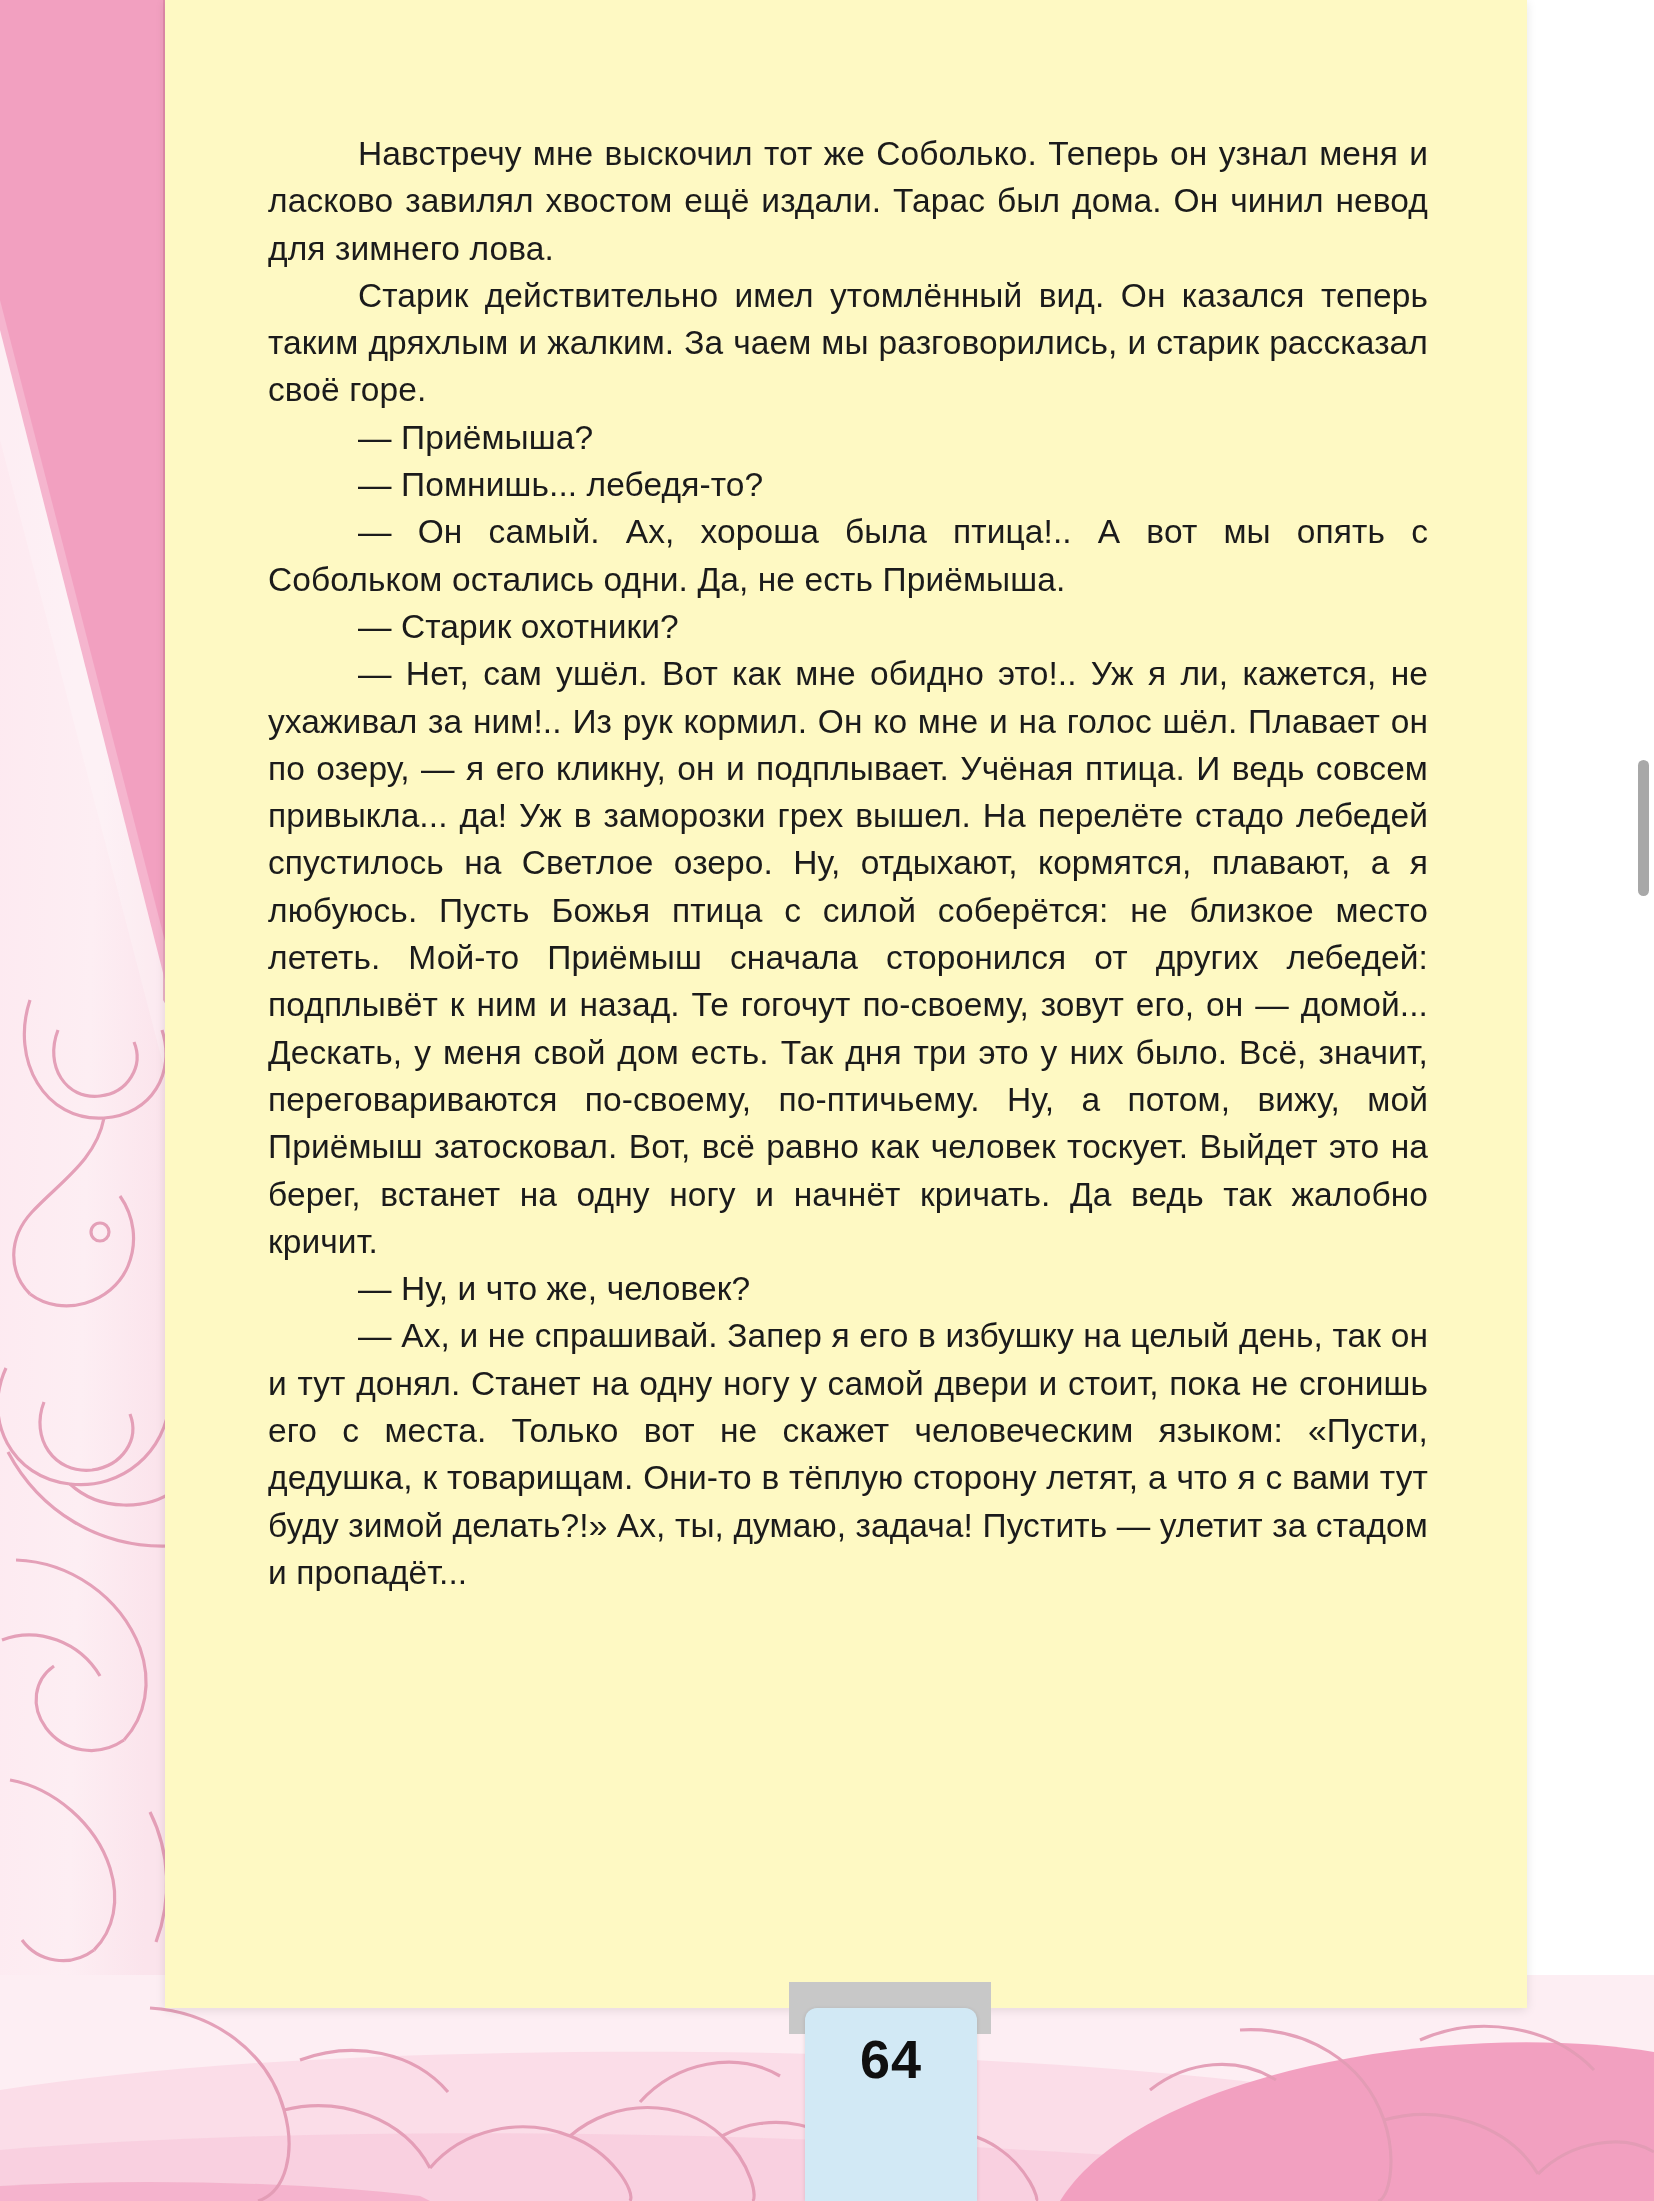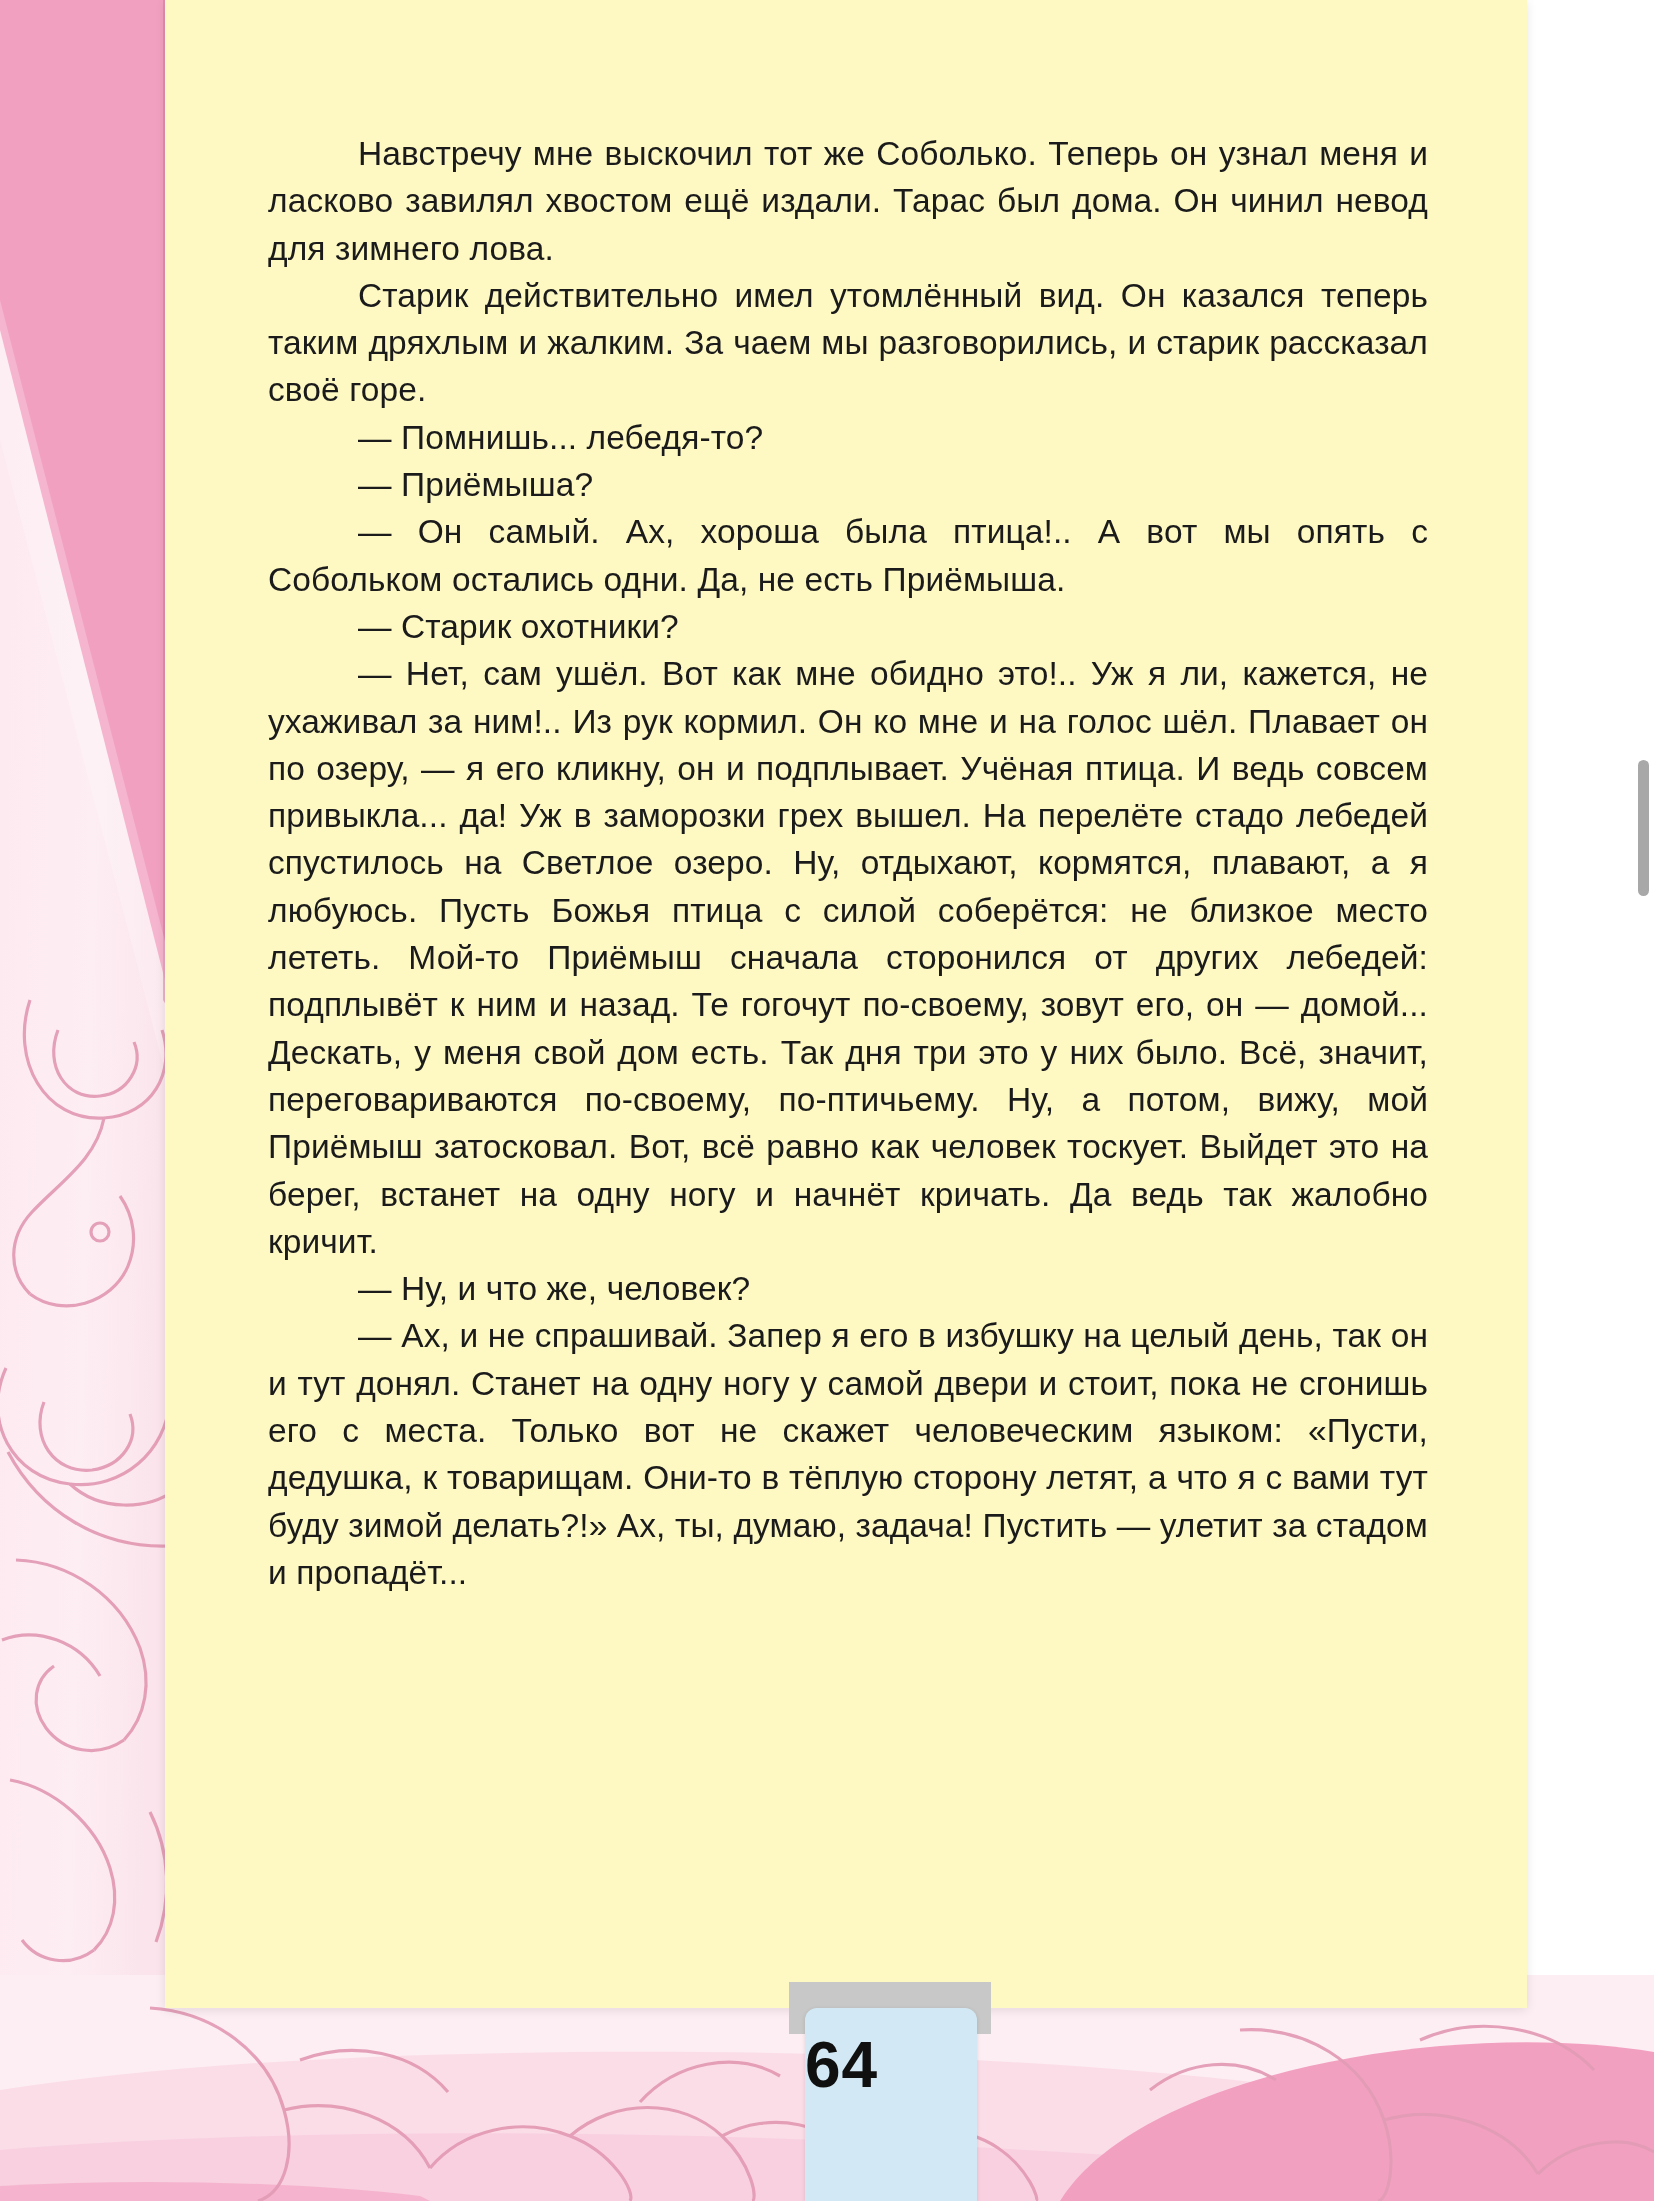--- a/index.html
+++ b/index.html
@@ -83,23 +83,23 @@
     height: 193px;
     background: #d2e9f5;
     border-radius: 12px 12px 0 0;
     box-shadow: 0 1px 4px rgba(0,0,0,0.12);
   }
   #page-badge-num {
     position: absolute;
     left: 0;
     top: 20px;
     width: 172px;
-    text-align: left;
+    text-align: center;
     font-family: "Liberation Sans", sans-serif;
-    font-size: 64px;
+    font-size: 54px;
     font-weight: bold;
     color: #101010;
     letter-spacing: 1px;
   }
 
   
   #scrollbar-track {
     position: absolute;
     right: 0px;
     top: 0px;
@@ -200,22 +200,22 @@
       <path d="M1420,2040 C1478,2014 1552,2026 1594,2070"></path>
       <path d="M1150,2090 C1188,2060 1238,2056 1276,2080"></path>
     </g>
   </g>
 </svg>
 
 <div id="paper">
   <div id="text-column">
     <p class="p0">Навстречу мне выскочил тот же Соболько. Теперь он узнал меня и ласково завилял хвостом ещё издали. Тарас был дома. Он чинил невод для зимнего лова.</p>
     <p class="p1">Старик действительно имел утомлённый вид. Он казался теперь таким дряхлым и жалким. За чаем мы разговорились, и старик рассказал своё горе.</p>
+    <p class="dlg">— Приёмыша?</p>
     <p class="dlg">— Помнишь... лебедя-то?</p>
-    <p class="dlg">— Приёмыша?</p>
     <p class="p4">— Он самый. Ах, хороша была птица!.. А вот мы опять с Собольком остались одни. Да, не есть Приёмыша.</p>
     <p class="dlg">— Старик охотники?</p>
     <p class="p6">— Нет, сам ушёл. Вот как мне обидно это!.. Уж я ли, кажется, не ухаживал за ним!.. Из рук кормил. Он ко мне и на голос шёл. Плавает он по озеру, — я его кликну, он и подплывает. Учёная птица. И ведь совсем привыкла... да! Уж в заморозки грех вышел. На перелёте стадо лебедей спустилось на Светлое озеро. Ну, отдыхают, кормятся, плавают, а я любуюсь. Пусть Божья птица с силой соберётся: не близкое место лететь. Мой-то Приёмыш сначала сторонился от других лебедей: подплывёт к ним и назад. Те гогочут по-своему, зовут его, он — домой... Дескать, у меня свой дом есть. Так дня три это у них было. Всё, значит, переговариваются по-своему, по-птичьему. Ну, а потом, вижу, мой Приёмыш затосковал. Вот, всё равно как человек тоскует. Выйдет это на берег, встанет на одну ногу и начнёт кричать. Да ведь так жалобно кричит.</p>
     <p class="dlg">— Ну, и что же, человек?</p>
     <p class="p9">— Ах, и не спрашивай. Запер я его в избушку на целый день, так он и тут донял. Станет на одну ногу у самой двери и стоит, пока не сгонишь его с места. Только вот не скажет человеческим языком: «Пусти, дедушка, к товарищам. Они-то в тёплую сторону летят, а что я с вами тут буду зимой делать?!» Ах, ты, думаю, задача! Пустить — улетит за стадом и пропадёт...</p>
   </div>
 </div>
 
 <div id="page-badge-wrap">
   <div id="page-badge-shadowbar"></div>

